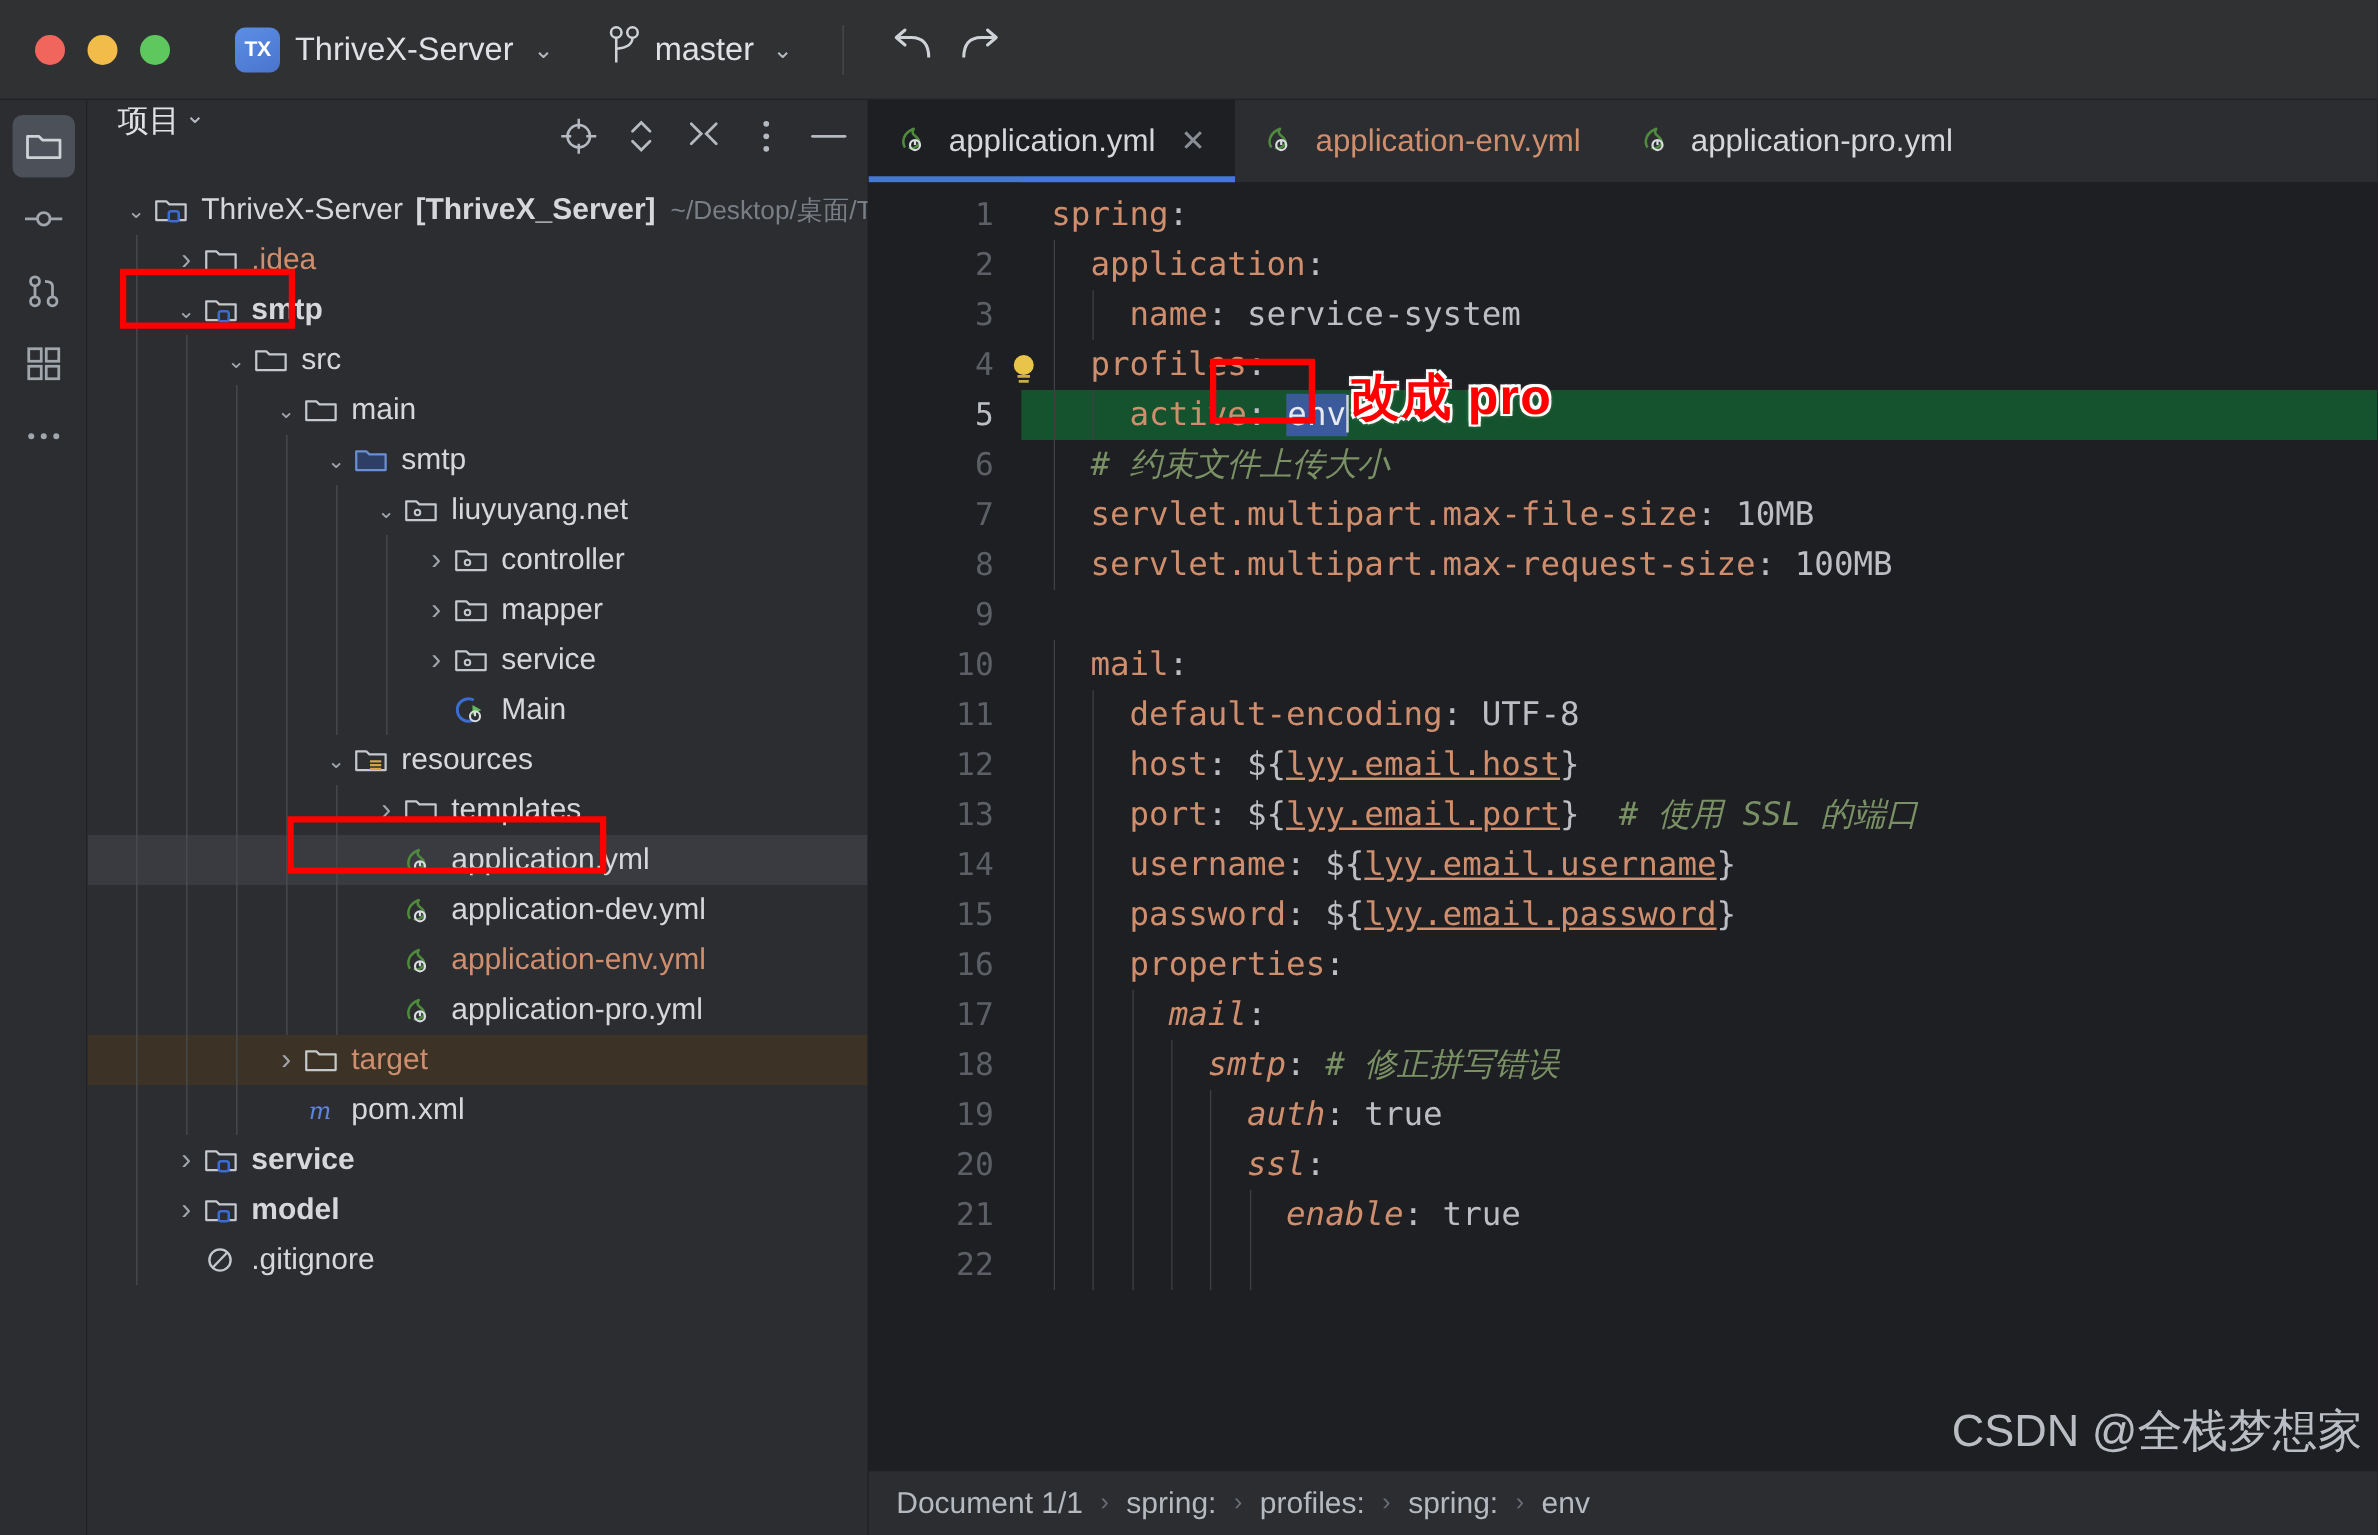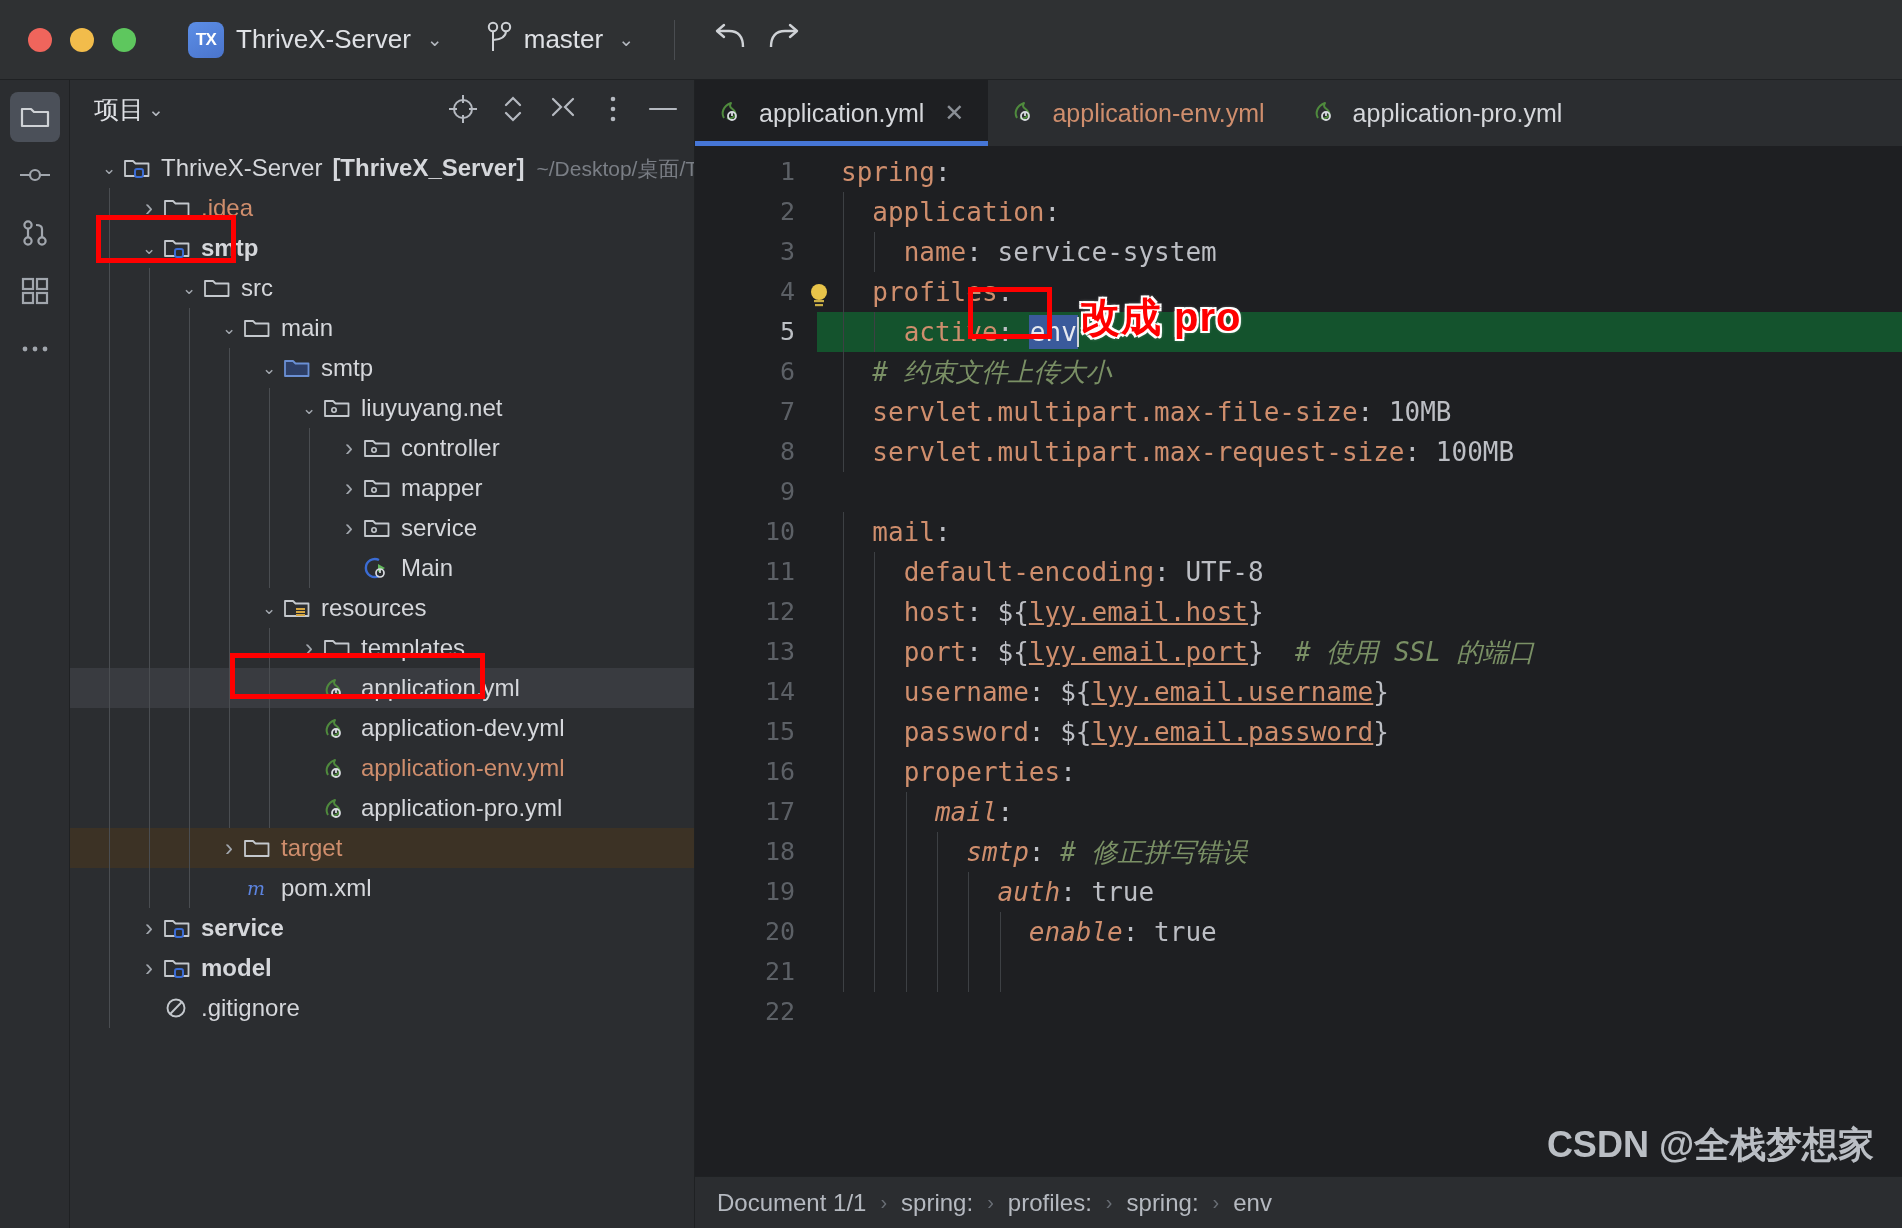--- a/index.html
+++ b/index.html
@@ -77,21 +77,21 @@
 
   
   .project-panel {
     width: 625px; min-width: 625px;
     background: #2b2d30;
     display: flex; flex-direction: column;
     border-right: 1px solid #1f2123;
     position: relative;
   }
   .panel-header {
-    height: 58px; display: flex; align-items: center;
+    height: 58px; display: flex; 
     padding: 0 14px 0 24px;
   }
   .panel-title { color: #dfe1e5; font-size: 25px; }
   .panel-header-icons {
     margin-left: auto; display: flex; align-items: center; gap: 16px;
   }
   .ph-btn {
     width: 34px; height: 34px; display: flex;
     align-items: center; justify-content: center;
   }
@@ -202,23 +202,23 @@
   }
   .anno-text {
     position: absolute; color: #ff0000; font-weight: bold;
     font-size: 40px; letter-spacing: 1px;
     text-shadow: -2px -2px 0 #fff, 2px -2px 0 #fff,
                  -2px 2px 0 #fff, 2px 2px 0 #fff,
                  0 0 4px #fff;
     pointer-events: none; white-space: nowrap;
   }
   .watermark {
-    position: absolute; right: 28px; bottom: 58px;
+    position: absolute; right: 12px; bottom: 58px;
     color: #c8ccd2; font-size: 36px; opacity: .92;
-    pointer-events: none; white-space: nowrap; font-weight: bold;
+    pointer-events: none; white-space: nowrap;
   }
 </style>
 </head>
 <body>
 
 <div class="app">
 
   <div class="titlebar">
     <div class="traffic">
       <div class="dot red"></div>
@@ -738,20 +738,21 @@
             <div class="cline"><div class="ind" style="left: 26px;"></div><span>  <span class="k">mail</span><span class="v">:</span><span class="v"></span></span></div>
             <div class="cline"><div class="ind" style="left: 26px;"></div><div class="ind" style="left: 57.3px;"></div><span>    <span class="k">default-encoding</span><span class="v">:</span><span class="v"> UTF-8</span></span></div>
             <div class="cline"><div class="ind" style="left: 26px;"></div><div class="ind" style="left: 57.3px;"></div><span>    <span class="k">host</span><span class="v">:</span> <span class="brc">${</span><span class="var">lyy.email.host</span><span class="brc">}</span></span></div>
             <div class="cline"><div class="ind" style="left: 26px;"></div><div class="ind" style="left: 57.3px;"></div><span>    <span class="k">port</span><span class="v">:</span> <span class="brc">${</span><span class="var">lyy.email.port</span><span class="brc">}</span>  <span class="cm"># 使用 SSL 的端口</span></span></div>
             <div class="cline"><div class="ind" style="left: 26px;"></div><div class="ind" style="left: 57.3px;"></div><span>    <span class="k">username</span><span class="v">:</span> <span class="brc">${</span><span class="var">lyy.email.username</span><span class="brc">}</span></span></div>
             <div class="cline"><div class="ind" style="left: 26px;"></div><div class="ind" style="left: 57.3px;"></div><span>    <span class="k">password</span><span class="v">:</span> <span class="brc">${</span><span class="var">lyy.email.password</span><span class="brc">}</span></span></div>
             <div class="cline"><div class="ind" style="left: 26px;"></div><div class="ind" style="left: 57.3px;"></div><span>    <span class="k">properties</span><span class="v">:</span><span class="v"></span></span></div>
             <div class="cline"><div class="ind" style="left: 26px;"></div><div class="ind" style="left: 57.3px;"></div><div class="ind" style="left: 88.6px;"></div><span>      <span class="k it">mail</span><span class="v">:</span><span class="v"></span></span></div>
             <div class="cline"><div class="ind" style="left: 26px;"></div><div class="ind" style="left: 57.3px;"></div><div class="ind" style="left: 88.6px;"></div><div class="ind" style="left: 119.9px;"></div><span>        <span class="k it">smtp</span><span class="v">:</span><span class="v"> </span><span class="cm"># 修正拼写错误</span></span></div>
             <div class="cline"><div class="ind" style="left: 26px;"></div><div class="ind" style="left: 57.3px;"></div><div class="ind" style="left: 88.6px;"></div><div class="ind" style="left: 119.9px;"></div><div class="ind" style="left: 151.2px;"></div><span>          <span class="k it">auth</span><span class="v">:</span><span class="v"> true</span></span></div>
+            <div class="cline"><div class="ind" style="left: 26px;"></div><div class="ind" style="left: 57.3px;"></div><div class="ind" style="left: 88.6px;"></div><div class="ind" style="left: 119.9px;"></div><div class="ind" style="left: 151.2px;"></div><span>          <span class="k it">ssl</span><span class="v">:</span><span class="v"></span></span></div>
             <div class="cline"><div class="ind" style="left: 26px;"></div><div class="ind" style="left: 57.3px;"></div><div class="ind" style="left: 88.6px;"></div><div class="ind" style="left: 119.9px;"></div><div class="ind" style="left: 151.2px;"></div><div class="ind" style="left: 182.5px;"></div><span>            <span class="k it">enable</span><span class="v">:</span><span class="v"> true</span></span></div>
             <div class="cline"><div class="ind" style="left: 26px;"></div><div class="ind" style="left: 57.3px;"></div><div class="ind" style="left: 88.6px;"></div><div class="ind" style="left: 119.9px;"></div><div class="ind" style="left: 151.2px;"></div><div class="ind" style="left: 182.5px;"></div><span></span></div>
           </div>
       </div>
 
       <div class="breadcrumb" id="breadcrumb">
           <span>Document 1/1</span>
           <span class="bc-sep">›</span>
           <span>spring:</span>
           <span class="bc-sep">›</span>

